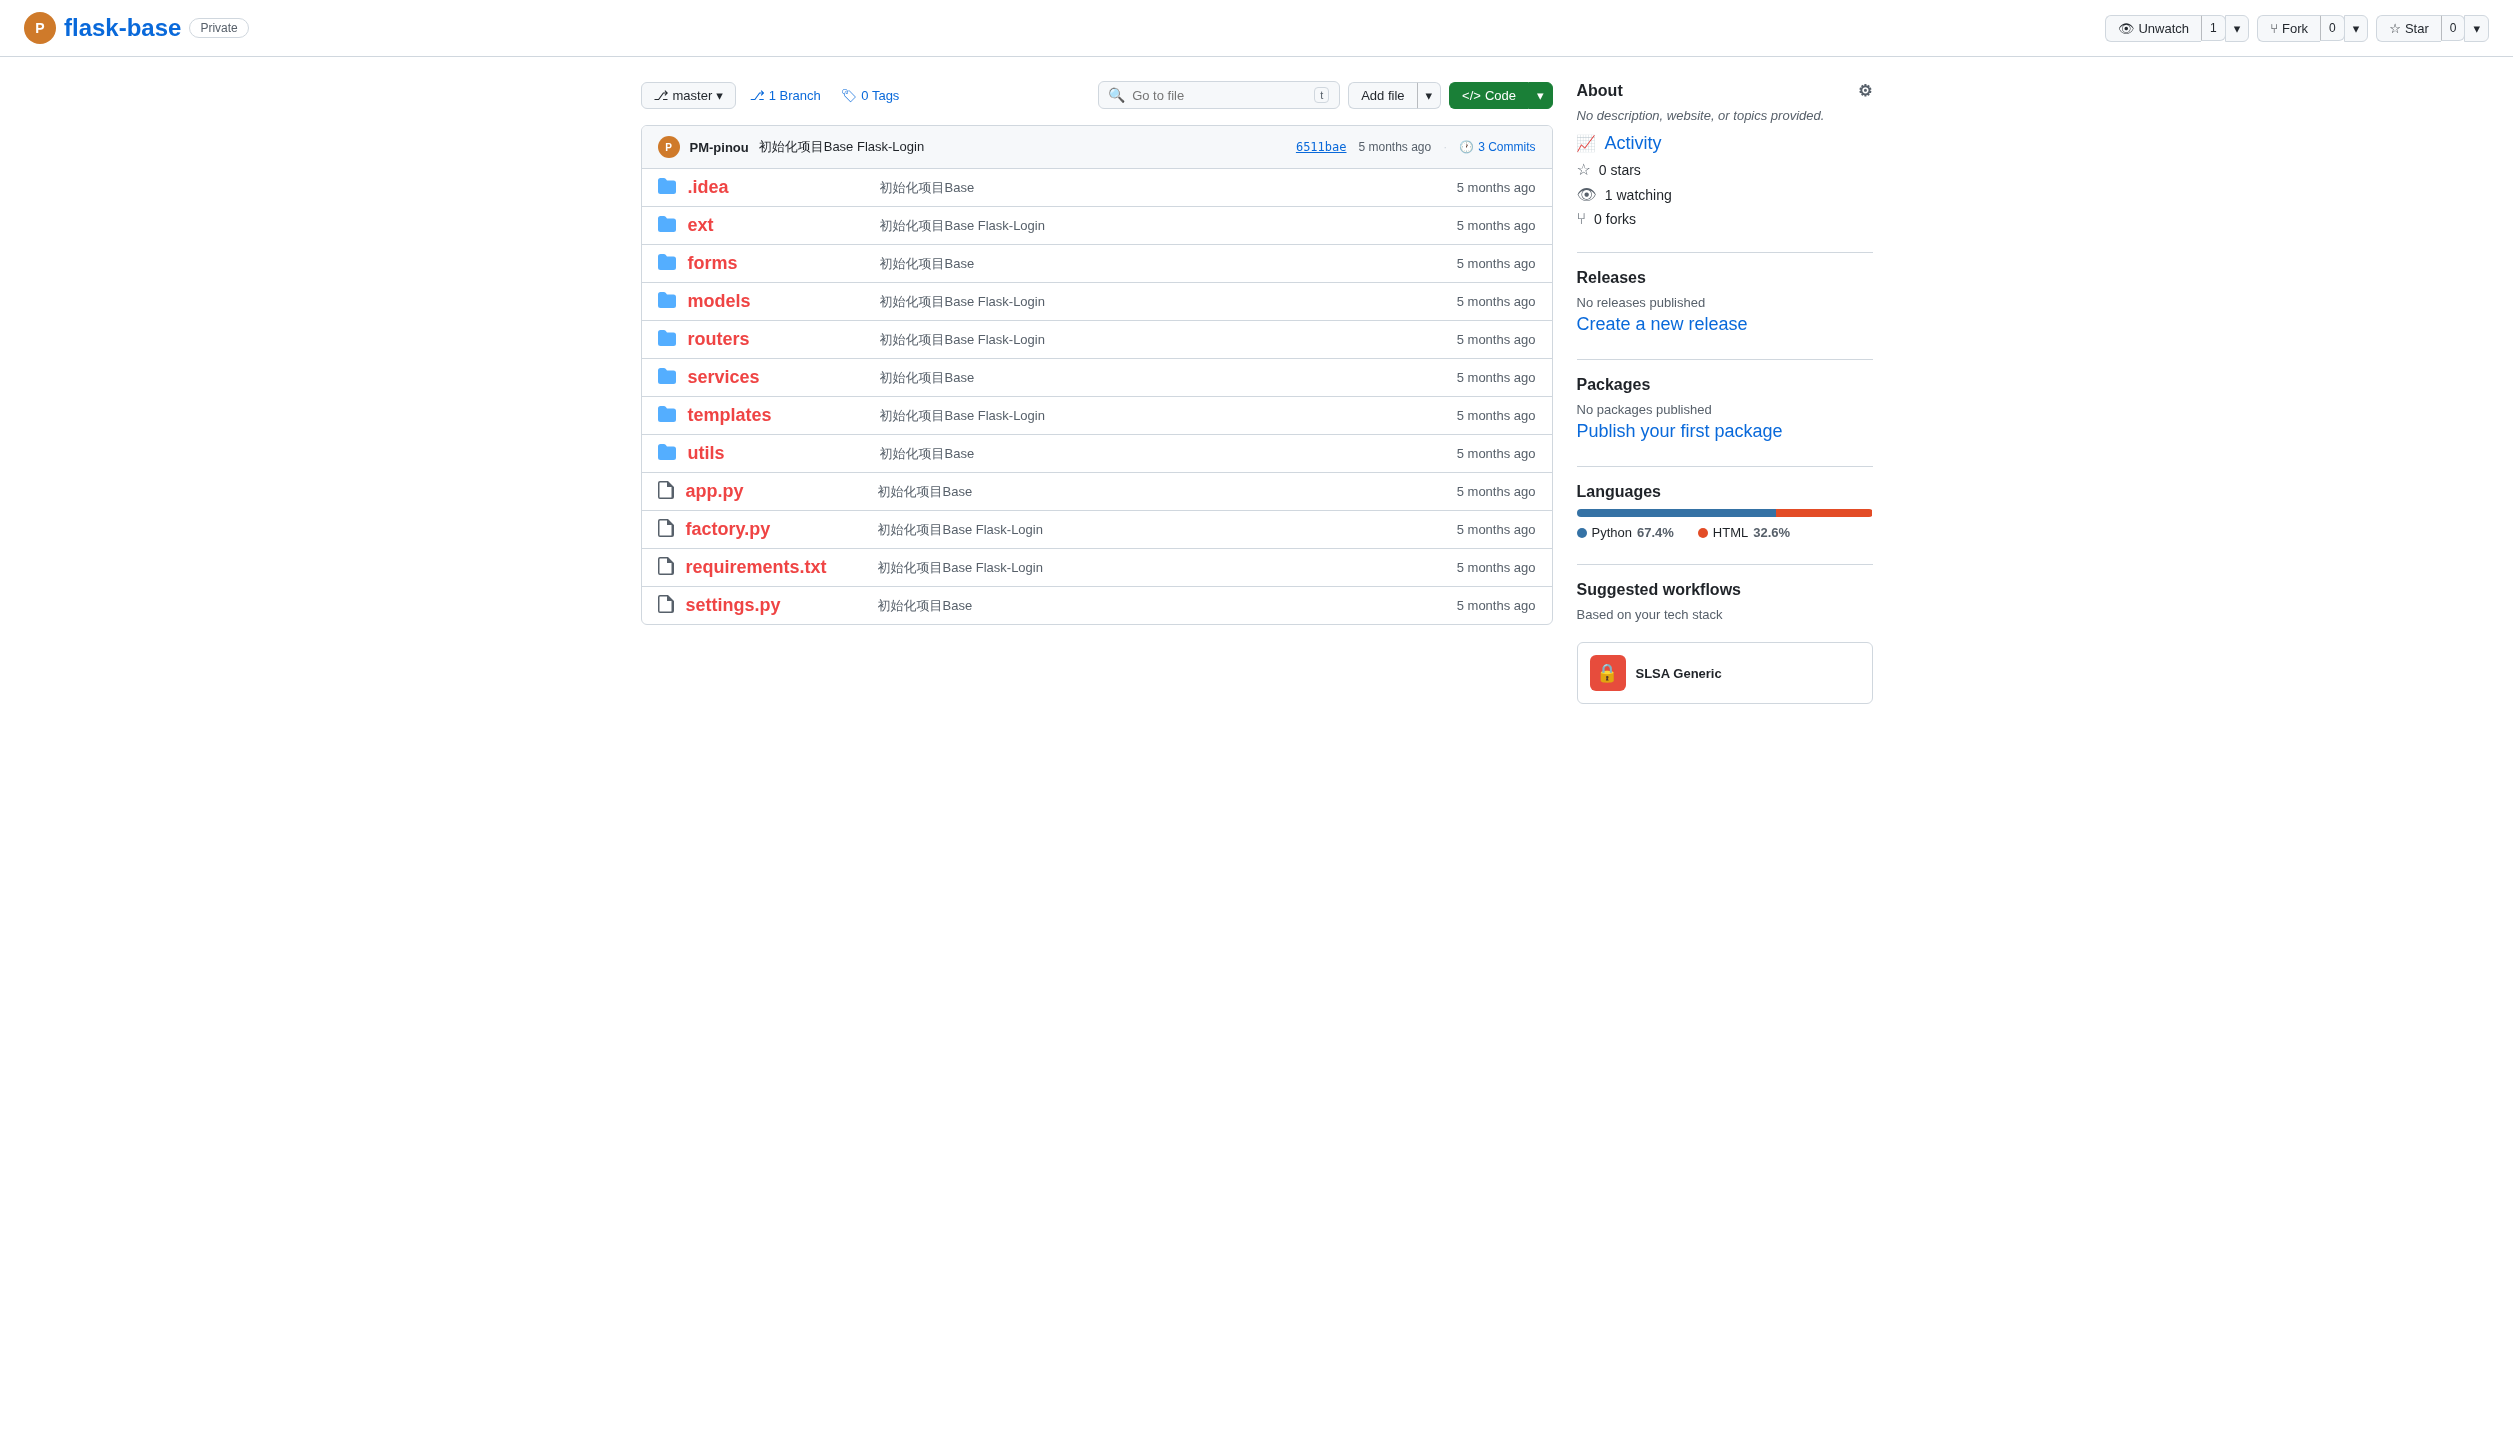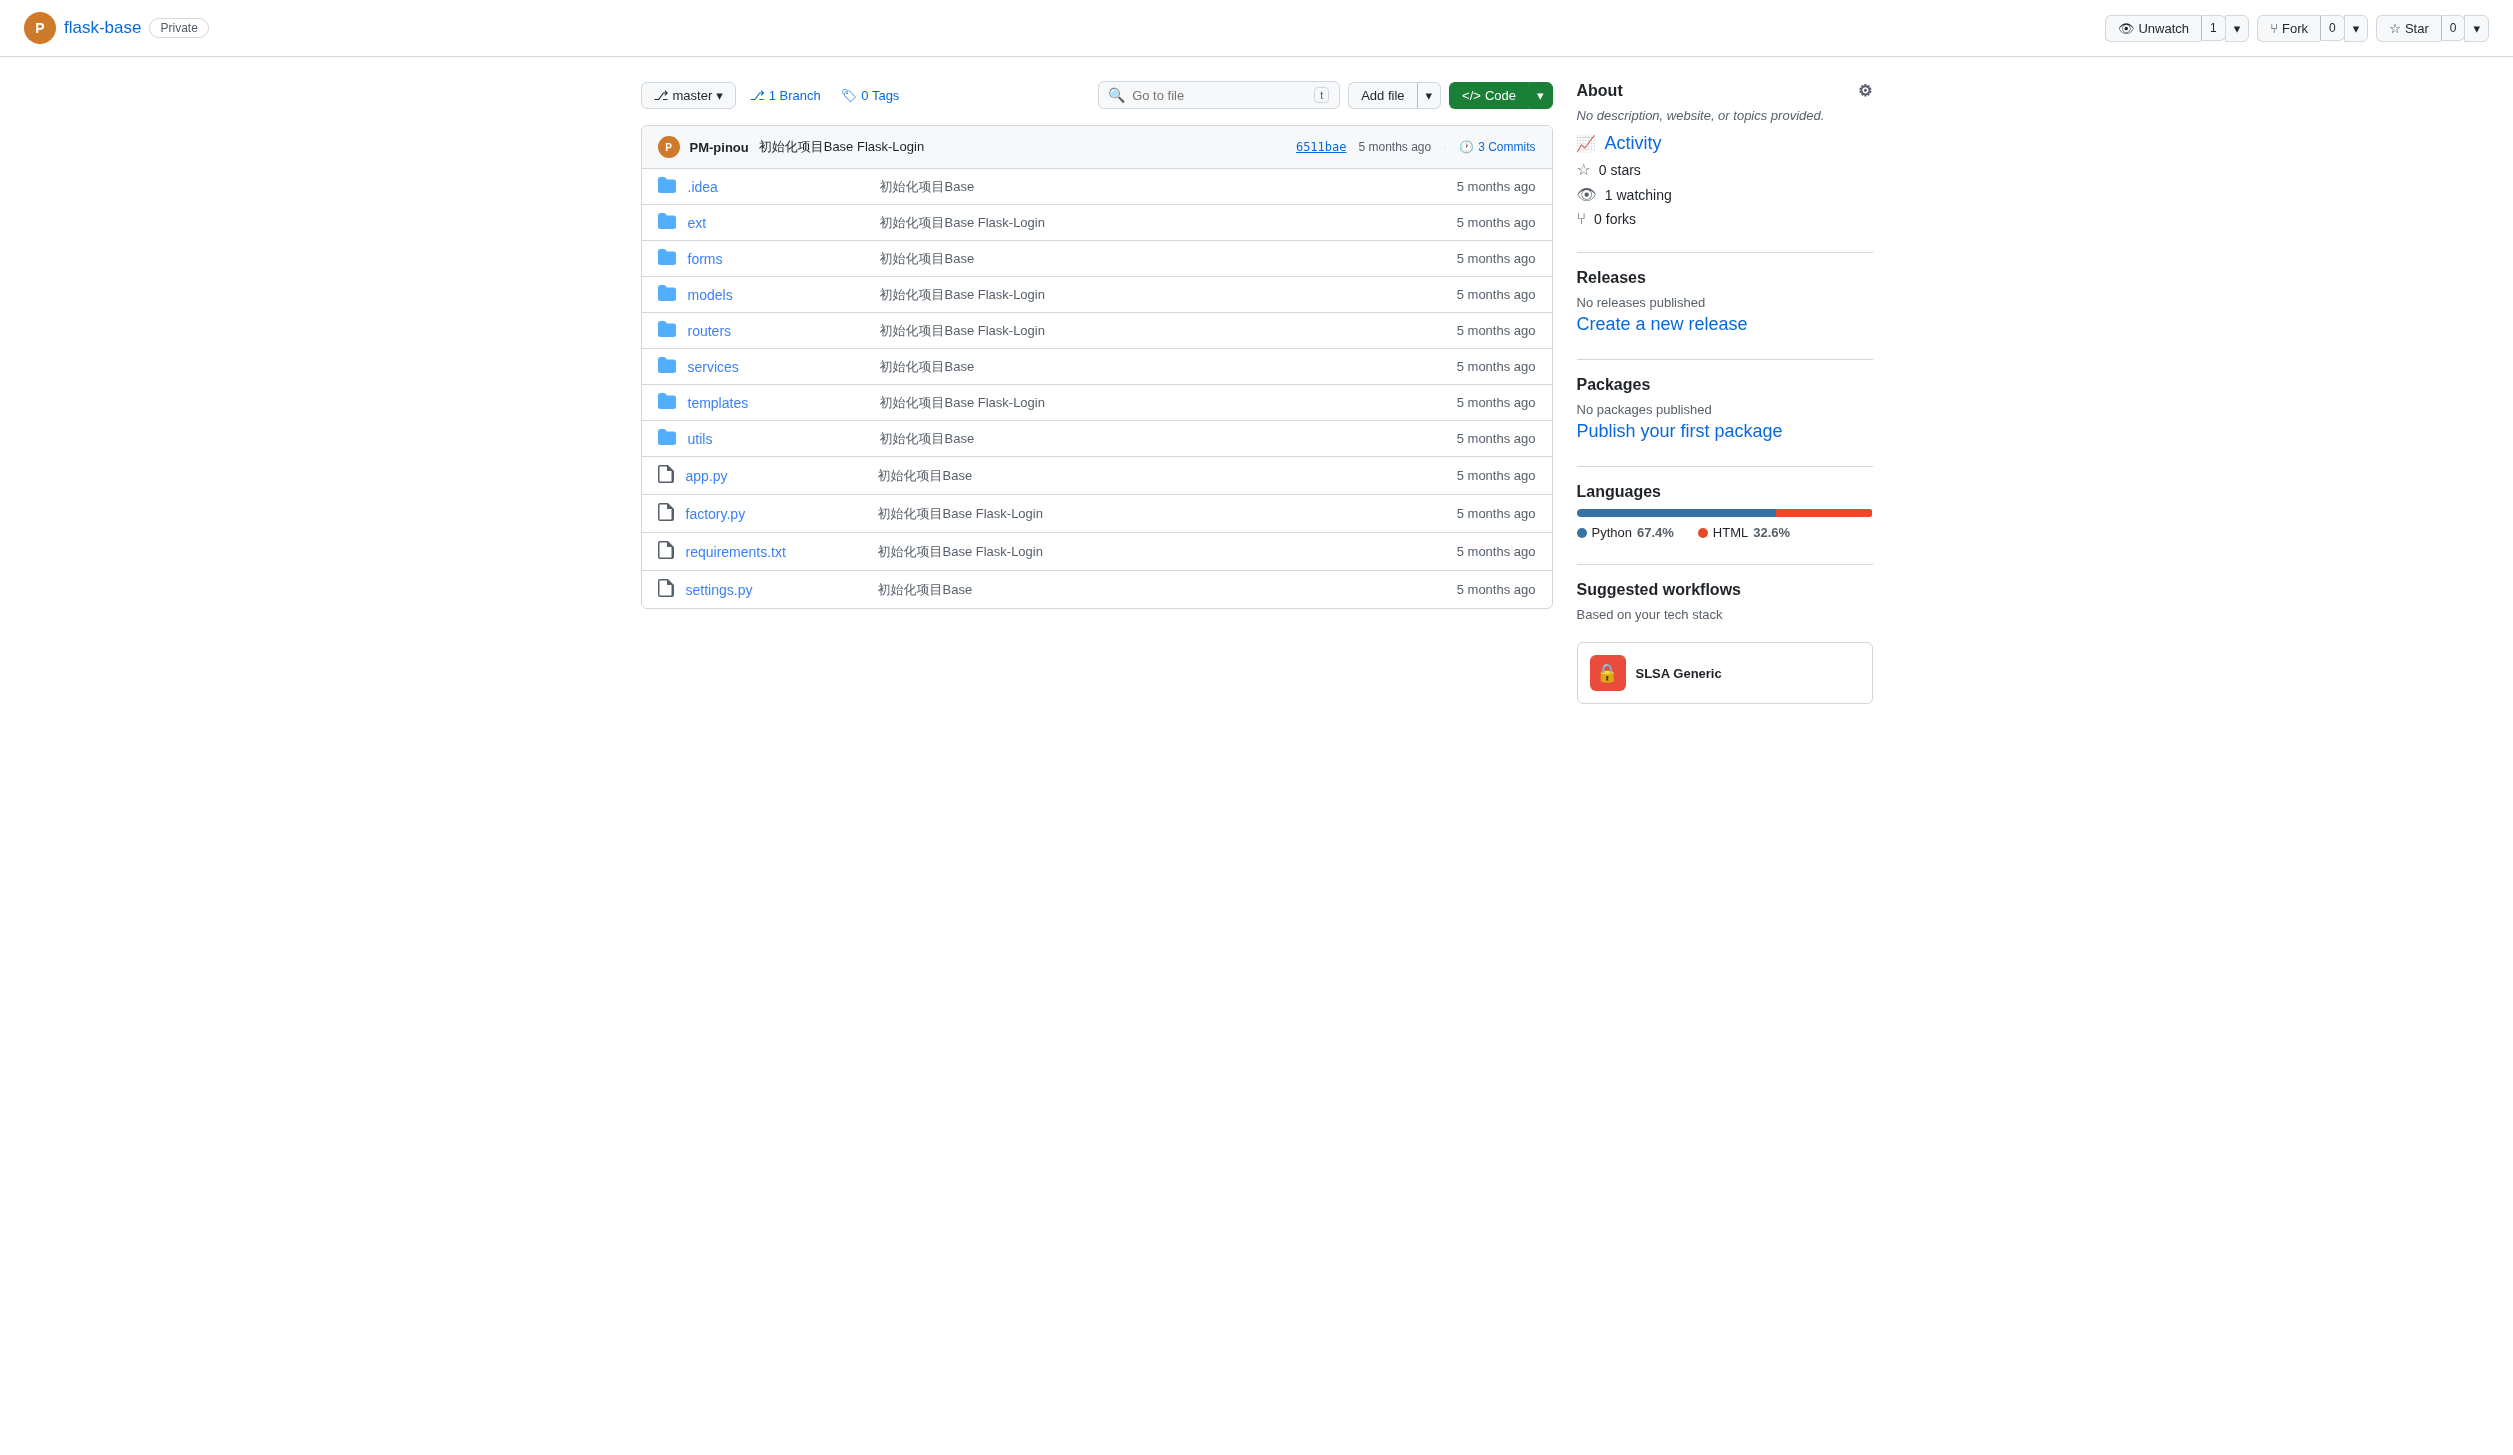--- a/index.html
+++ b/index.html
@@ -12,22 +12,22 @@
       padding: 12px 24px;
       border-bottom: 1px solid #d0d7de;
       justify-content: space-between;
     }
     .top-nav-left {
       display: flex;
       align-items: center;
       gap: 8px;
     }
     .repo-title {
-      font-size: 17px;
-      font-weight: 400;
+      font-size: 24px;
+      font-weight: 700;
       color: #0969da;
       text-decoration: none;
     }
     .private-badge {
       border: 1px solid #d0d7de;
       border-radius: 20px;
       padding: 2px 10px;
       font-size: 12px;
       color: #57606a;
       font-weight: 500;
@@ -193,24 +193,25 @@
 
     .file-row {
       display: flex;
       align-items: center;
       padding: 8px 16px;
       border-bottom: 1px solid #d0d7de;
       gap: 12px;
     }
     .file-row:last-child { border-bottom: none; }
     .file-name {
-      color: #3b82f6;
-      font-size: 14px;
+      color: #ef4444;
+      font-size: 18px;
       text-decoration: none;
       min-width: 180px;
+      font-weight: bold;
     }
     .file-commit-msg {
       flex: 1;
       color: #57606a;
       font-size: 13px;
       white-space: nowrap;
       overflow: hidden;
       text-overflow: ellipsis;
     }
     .file-time {

